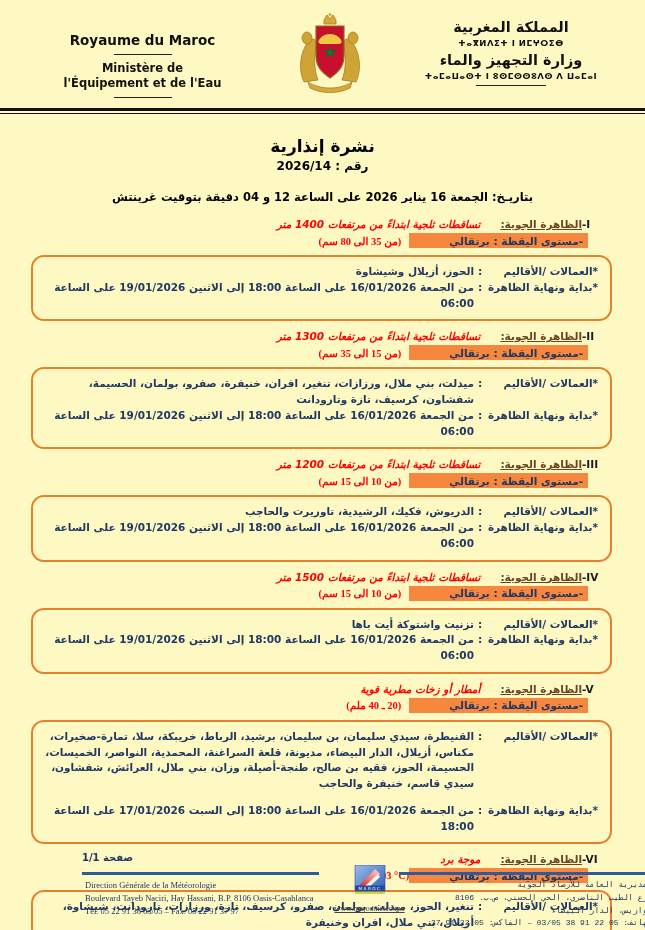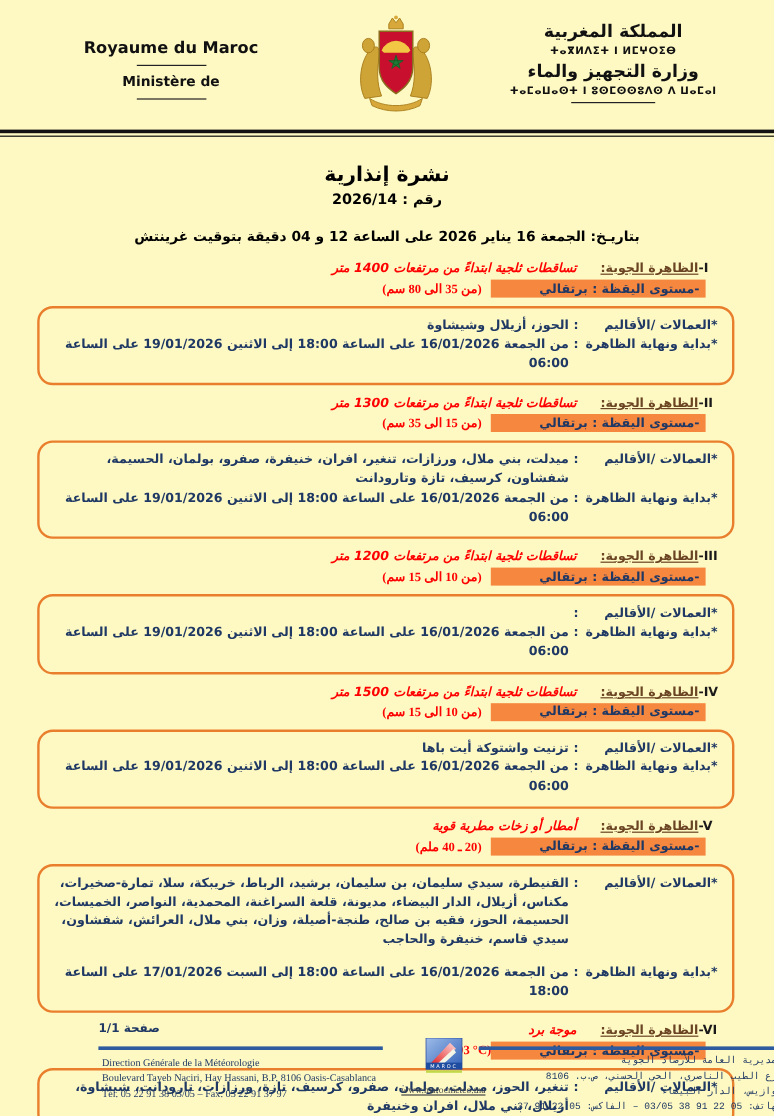--- a/index.html
+++ b/index.html
@@ -55,20 +55,21 @@
 </head>
 <body>
 
 <div class="page">
 
   <div class="header">
     <div class="h-left">
       <div class="h-kingdom">Royaume du Maroc</div>
       <div class="h-div"></div>
       <div class="h-min">Ministère de</div>
+      <div class="h-min">l'Équipement et de l'Eau</div>
       <div class="h-div"></div>
     </div>
     <div class="h-crest">
       <svg width="72" height="88" viewBox="0 0 72 88" aria-hidden="true">
 
         <path d="M30 8 L33 3 L36 7 L39 3 L42 8 L42 12 L30 12 Z" fill="#D8A93A" stroke="#A87E1C" stroke-width="0.8"></path>
         <circle cx="36" cy="2.5" r="1.6" fill="#D8A93A"></circle>
 
         <path d="M10 70 C4 58 6 40 14 30 C20 24 24 28 22 36 C20 46 20 58 24 68 Z" fill="#CFA437" stroke="#A87E1C" stroke-width="0.8"></path>
         <path d="M62 70 C68 58 66 40 58 30 C52 24 48 28 50 36 C52 46 52 58 48 68 Z" fill="#CFA437" stroke="#A87E1C" stroke-width="0.8"></path>
@@ -155,20 +156,21 @@
         <span class="phen-text">تساقطات ثلجية ابتداءً من مرتفعات 1200 متر</span>
       </div>
       <div class="vig-row">
         <span class="vig-badge">-مستوى اليقظة : برتقالي</span>
         <span class="range">(من 10 الى 15 سم)</span>
       </div>
       <div class="box">
         <div class="box-row">
           <span class="box-label">*العمالات /الأقاليم</span>
           <span class="box-colon">:</span>
+          <span class="box-value">الدريوش، فكيك، الرشيدية، تاوريرت والحاجب</span>
         </div>
         <div class="box-row">
           <span class="box-label">*بداية ونهاية الظاهرة</span>
           <span class="box-colon">:</span>
           <span class="box-value">من الجمعة 16/01/2026 على الساعة 18:00 إلى الاثنين 19/01/2026 على الساعة 06:00</span>
         </div>
       </div>
     </section>
 
     <section>

